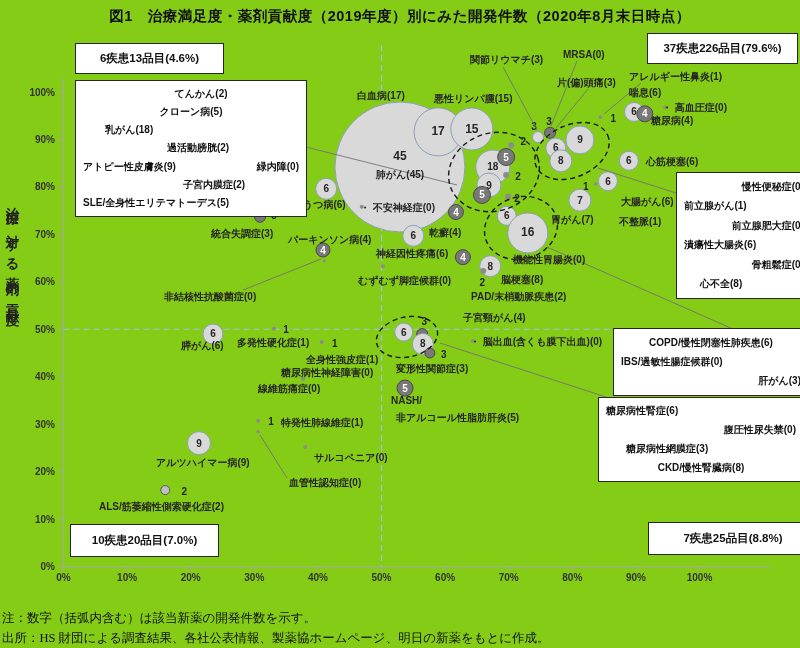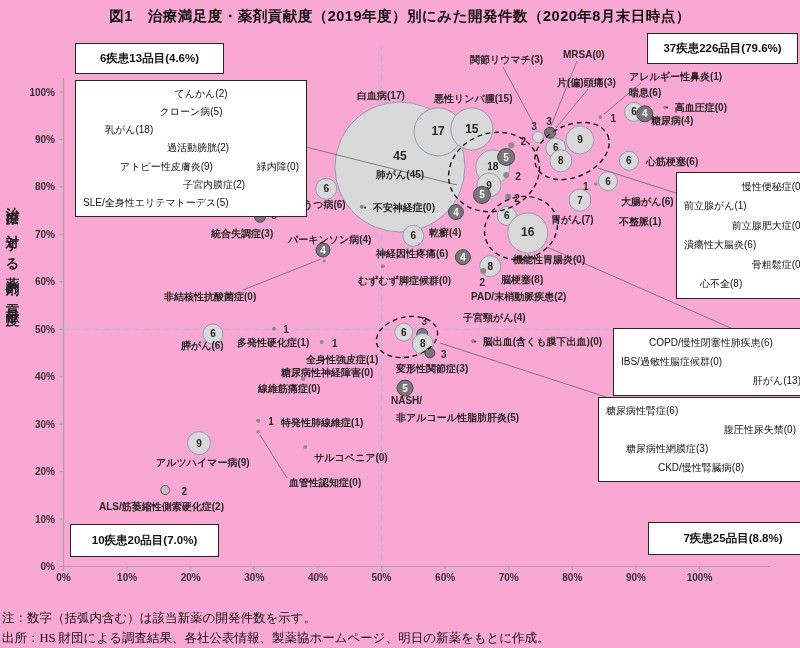--- a/index.html
+++ b/index.html
@@ -1,33 +1,33 @@
 <!DOCTYPE html>
 <html><head>
 <meta charset="utf-8">
 <style>
   html,body{margin:0;padding:0;background:#fff;}
-  #page{position:relative;width:800px;height:648px;background:#f9a8d4;overflow:hidden;
+  #page{position:relative;width:800px;height:648px;background:#84cc16;overflow:hidden;
         font-family:"Liberation Sans","DejaVu Sans",sans-serif;color:#111;}
   .title{position:absolute;top:7px;left:0;width:100%;text-align:center;
          font-size:14.5px;font-weight:bold;letter-spacing:.5px;}
   #chart{position:absolute;left:0;top:0;}
   .ylabel{position:absolute;left:3px;top:196px;height:270px;writing-mode:vertical-rl;
           font-size:13.5px;font-weight:600;letter-spacing:4px;color:#222;}
   .xlabel{position:absolute;top:591px;left:0;width:772px;text-align:center;
           font-size:14px;font-weight:600;color:#222;}
   .qbox{position:absolute;border:1.6px solid #262626;background:#fff;display:flex;
         align-items:center;justify-content:center;font-size:11.5px;font-weight:bold;white-space:nowrap;}
   .dbox{position:absolute;border:1.6px solid #262626;background:#fff;padding:4px 7px;
         display:flex;flex-direction:column;justify-content:space-around;
-        font-size:10px;font-weight:400;line-height:1;}
+        font-size:10px;font-weight:700;line-height:1;}
   .dline{white-space:nowrap;}
   .dline.c{text-align:center;}
   .dline.r{text-align:right;}
-  .dline.two{display:flex;justify-content:space-between;margin-left:37px;}
+  .dline.two{display:flex;justify-content:space-between;}
   .note{position:absolute;left:2px;font-size:12.5px;color:#111;
         font-family:"Liberation Serif","DejaVu Serif",serif;white-space:nowrap;}
 </style>
 </head>
 <body>
 
 <div id="page">
   <div class="title">図1　治療満足度・薬剤貢献度（2019年度）別にみた開発件数（2020年8月末日時点）</div>
   <svg id="chart" width="800" height="648" viewBox="0 0 800 648">
       <line x1="63.5" y1="78" x2="63.5" y2="566.5" stroke="#a6a6a6" stroke-width="1.2"></line>
@@ -257,21 +257,21 @@
         <div class="dline r"><span>慢性便秘症(0)</span></div>
         <div class="dline l"><span>前立腺がん(1)</span></div>
         <div class="dline r"><span>前立腺肥大症(0)</span></div>
         <div class="dline l"><span>潰瘍性大腸炎(6)</span></div>
         <div class="dline r"><span>骨粗鬆症(0)</span></div>
         <div class="dline l" style="margin-left: 16px;"><span>心不全(8)</span></div>
       </div>
       <div class="dbox" style="left: 613px; top: 328px; width: 180px; height: 58px;">
         <div class="dline c"><span>COPD/慢性閉塞性肺疾患(6)</span></div>
         <div class="dline l"><span>IBS/過敏性腸症候群(0)</span></div>
-        <div class="dline r"><span>肝がん(13)</span></div>
+        <div class="dline r"><span>肝がん(3)</span></div>
       </div>
       <div class="dbox" style="left: 598px; top: 397px; width: 190px; height: 75px;">
         <div class="dline l"><span>糖尿病性腎症(6)</span></div>
         <div class="dline r"><span>腹圧性尿失禁(0)</span></div>
         <div class="dline l" style="margin-left: 20px;"><span>糖尿病性網膜症(3)</span></div>
         <div class="dline c"><span>CKD/慢性腎臓病(8)</span></div>
       </div>
     </div>
   <div class="note" style="top:630px">出所：HS 財団による調査結果、各社公表情報、製薬協ホームページ、明日の新薬をもとに作成。</div>
   <div class="note" style="top:610px">注：数字（括弧内含む）は該当新薬の開発件数を示す。</div>

